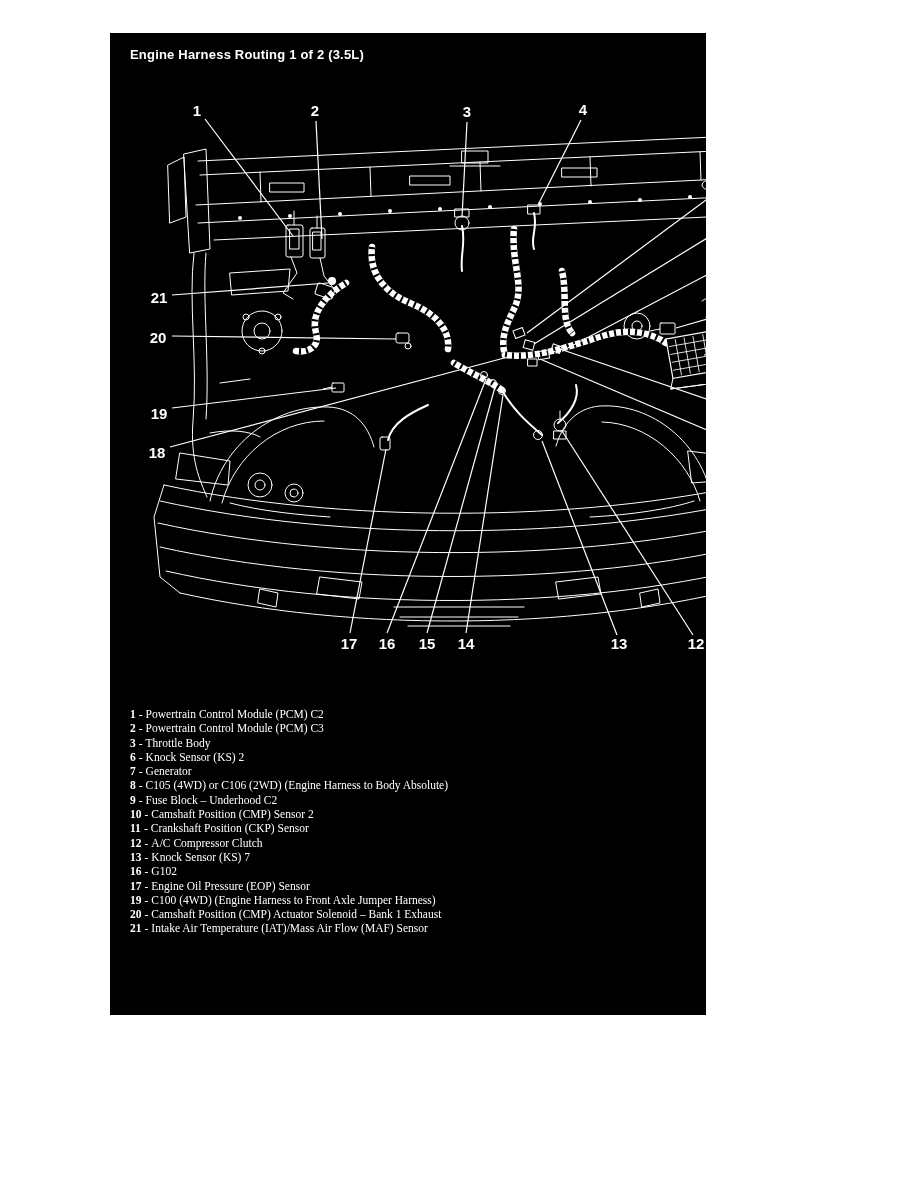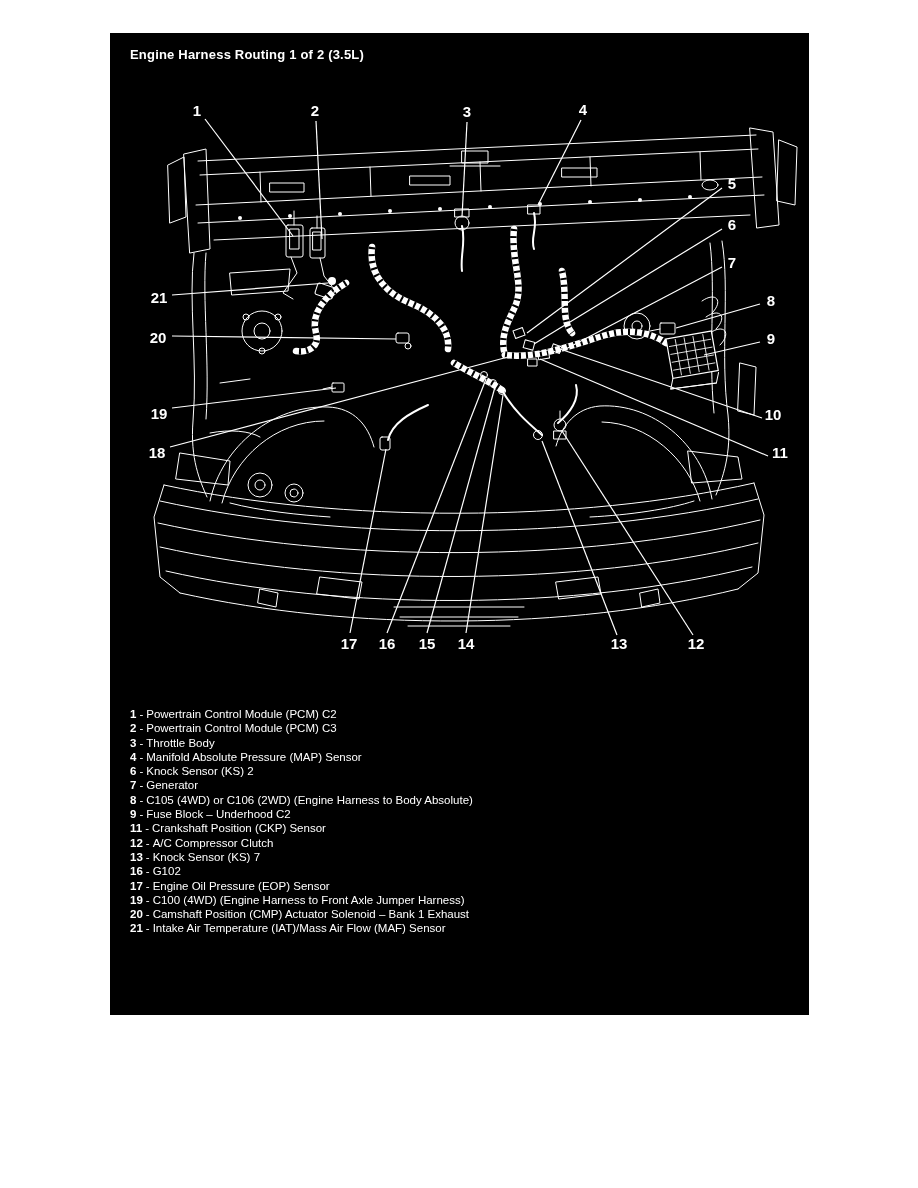--- a/index.html
+++ b/index.html
@@ -1,34 +1,34 @@
 <!DOCTYPE html>
 <html><head>
 <meta charset="utf-8">
 <style>
   html,body{margin:0;padding:0;}
   body{width:918px;height:1188px;background:#ffffff;position:relative;
        font-family:"Liberation Sans",sans-serif;}
-  .panel{position:absolute;left:110px;top:33px;width:699px;height:982px;
+  .panel{position:absolute;left:110px;top:33px;width:596px;height:982px;
          background:#000;color:#fff;overflow:hidden;}
   .fig-title{position:absolute;left:20px;top:14px;font-size:13px;font-weight:bold;
          letter-spacing:.2px;white-space:nowrap;}
   svg.diagram{position:absolute;left:0;top:0;}
   .ln{fill:none;stroke:#fff;stroke-width:1;stroke-linecap:round;stroke-linejoin:round;}
   .thin{stroke-width:.8;}
   .tube{fill:none;stroke:#fff;stroke-width:6.5;stroke-linecap:round;}
   .ribs{fill:none;stroke:#000;stroke-width:6.5;stroke-dasharray:2 5;stroke-linecap:butt;}
   .wire{fill:none;stroke:#fff;stroke-width:2;stroke-linecap:round;}
   .leader{fill:none;stroke:#fff;stroke-width:1.2;}
   .part{fill:#000;stroke:#fff;stroke-width:1.2;}
   .dotw{fill:#fff;stroke:none;}
   .callout{fill:#fff;font-family:"Liberation Sans",sans-serif;font-size:15px;
            font-weight:bold;text-anchor:middle;}
   .legend{position:absolute;left:20px;top:674px;font-size:11.5px;line-height:14.3px;
-          color:#fff;white-space:nowrap;}
+          color:#fff;white-space:nowrap;font-family:Liberation Serif, serif;}
   .lrow .num{font-weight:bold;}
   .lrow .sep{padding:0 3px;}
 </style>
 </head>
 <body>
 
 <div class="panel">
   <div class="fig-title">Engine Harness Routing 1 of 2 (3.5L)</div>
 
   <svg class="diagram" width="699" height="982" viewBox="0 0 699 982">
@@ -232,25 +232,25 @@
       <text class="callout" x="49" y="386">19</text>
       <text class="callout" x="48" y="310">20</text>
       <text class="callout" x="49" y="270">21</text>
     </g>
   </svg>
 
   <div class="legend">
     <div class="lrow"><span class="num">1</span><span class="sep">-</span><span class="txt">Powertrain Control Module (PCM) C2</span></div>
     <div class="lrow"><span class="num">2</span><span class="sep">-</span><span class="txt">Powertrain Control Module (PCM) C3</span></div>
     <div class="lrow"><span class="num">3</span><span class="sep">-</span><span class="txt">Throttle Body</span></div>
-    <div class="lrow"><span class="num">4</span><span class="sep">-</span><span class="txt">Manifold Absolute Pressure (MAP) Sensor</span></div>
     <div class="lrow"><span class="num">6</span><span class="sep">-</span><span class="txt">Knock Sensor (KS) 2</span></div>
     <div class="lrow"><span class="num">7</span><span class="sep">-</span><span class="txt">Generator</span></div>
     <div class="lrow"><span class="num">8</span><span class="sep">-</span><span class="txt">C105 (4WD) or C106 (2WD) (Engine Harness to Body Absolute)</span></div>
     <div class="lrow"><span class="num">9</span><span class="sep">-</span><span class="txt">Fuse Block – Underhood C2</span></div>
+    <div class="lrow"><span class="num">10</span><span class="sep">-</span><span class="txt">Camshaft Position (CMP) Sensor 2</span></div>
     <div class="lrow"><span class="num">11</span><span class="sep">-</span><span class="txt">Crankshaft Position (CKP) Sensor</span></div>
     <div class="lrow"><span class="num">12</span><span class="sep">-</span><span class="txt">A/C Compressor Clutch</span></div>
     <div class="lrow"><span class="num">13</span><span class="sep">-</span><span class="txt">Knock Sensor (KS) 7</span></div>
     <div class="lrow"><span class="num">16</span><span class="sep">-</span><span class="txt">G102</span></div>
     <div class="lrow"><span class="num">17</span><span class="sep">-</span><span class="txt">Engine Oil Pressure (EOP) Sensor</span></div>
     <div class="lrow"><span class="num">19</span><span class="sep">-</span><span class="txt">C100 (4WD) (Engine Harness to Front Axle Jumper Harness)</span></div>
     <div class="lrow"><span class="num">20</span><span class="sep">-</span><span class="txt">Camshaft Position (CMP) Actuator Solenoid – Bank 1 Exhaust</span></div>
     <div class="lrow"><span class="num">21</span><span class="sep">-</span><span class="txt">Intake Air Temperature (IAT)/Mass Air Flow (MAF) Sensor</span></div>
   </div>
 </div>

